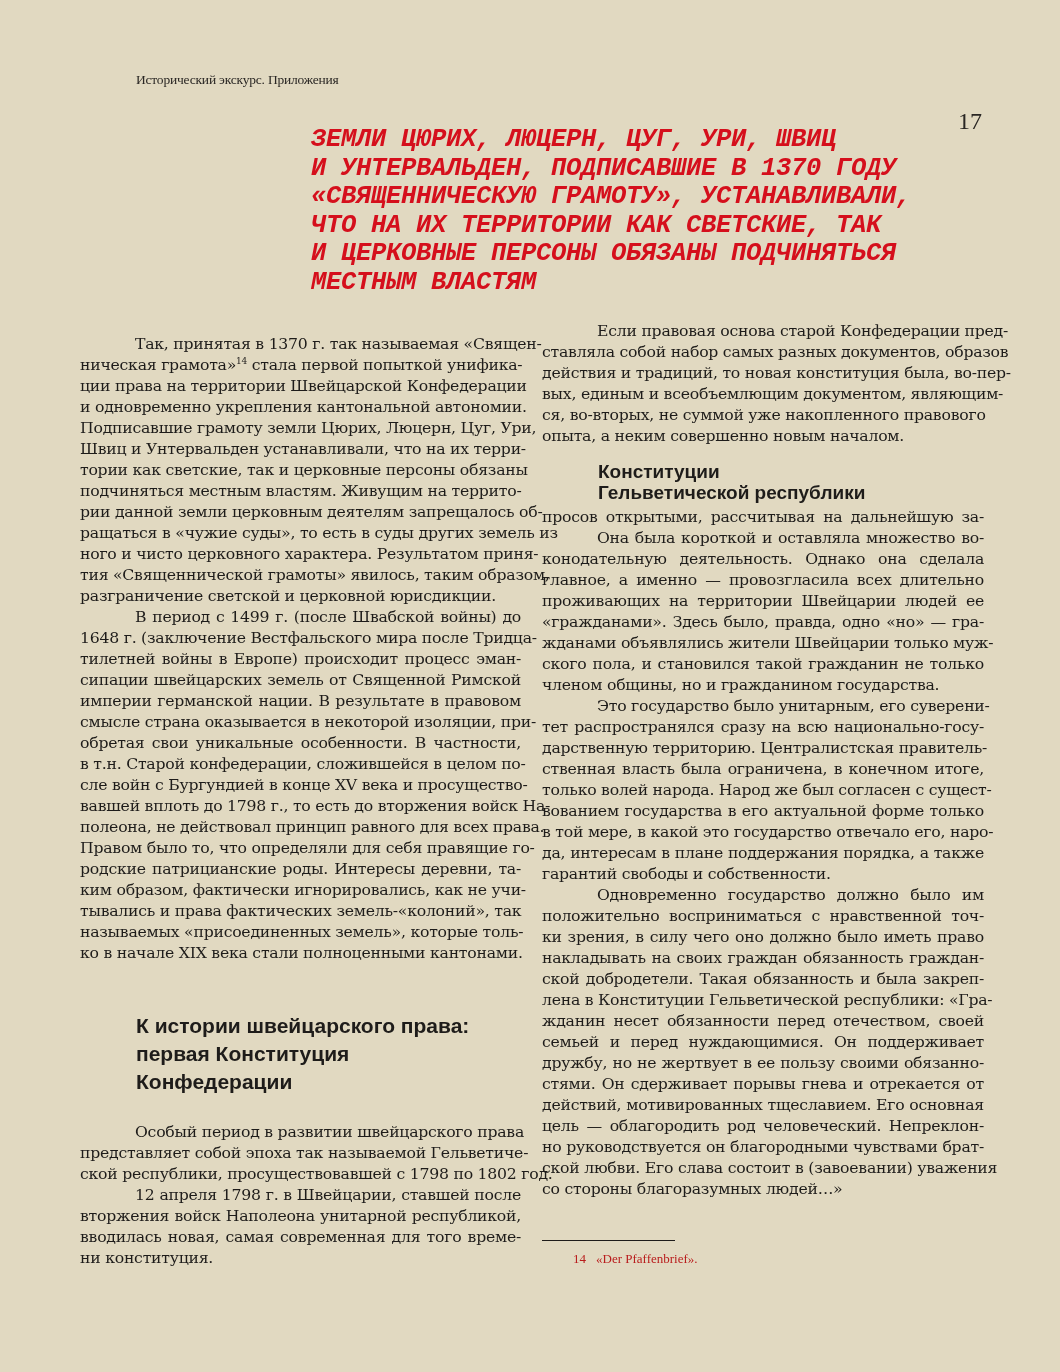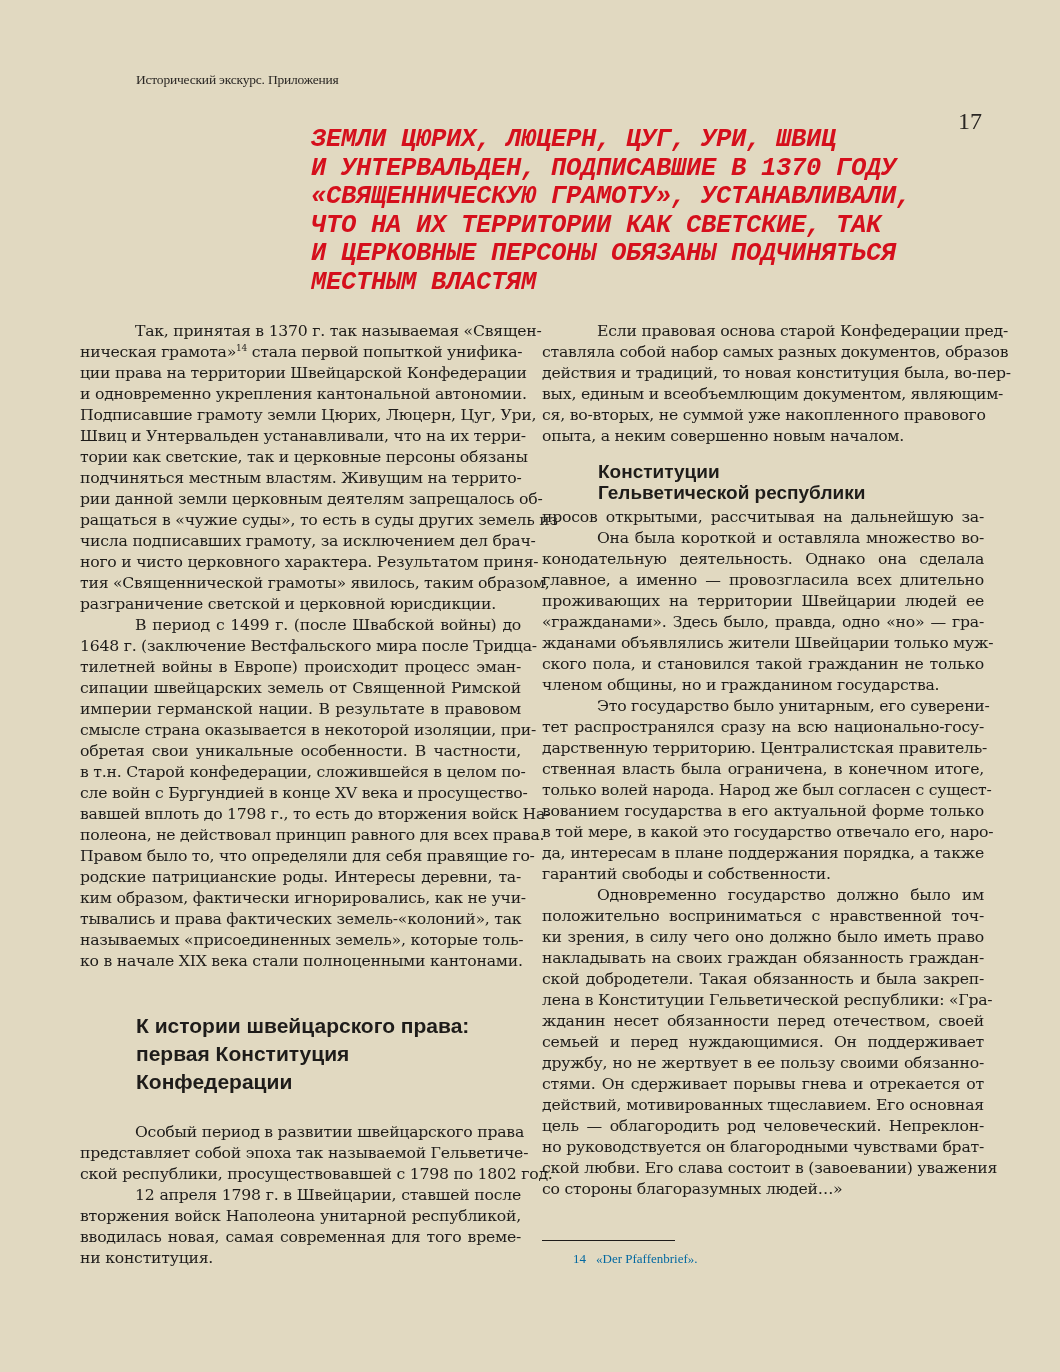--- a/index.html
+++ b/index.html
@@ -28,21 +28,21 @@
     font-style: italic; font-weight: bold;
     font-size: 25.5px; line-height: 28.5px;
     color: #d50f1c;
     text-transform: uppercase;
     letter-spacing: -0.3px;
   }
   .pull-quote span { display: block; white-space: nowrap; }
   .col {
     position: absolute; top: 320px;
   }
-  .col-left { left: 80px; width: 441px; }
+  .col-left { left: 80px; width: 441px; margin-top: 13px; }
   .col-right { left: 542px; width: 442px; }
   .line {
     display: block; white-space: nowrap;
     font-size: 15.7px; line-height: 21px; height: 21px;
     text-align: justify; text-align-last: justify;
     letter-spacing: -0.25px;
   }
   .line.last { text-align-last: left; }
   .line.indent { padding-left: 55px; }
   .para { display: block; }
@@ -63,21 +63,21 @@
   .h3 span { display: block; white-space: nowrap; }
   sup { font-size: 9px; line-height: 0; vertical-align: 6px; }
   .lower-left { position: absolute; left: 80px; top: 1121px; width: 441px; }
   .footnote-rule {
     position: absolute; left: 542px; top: 1240px;
     width: 133px; height: 1px; background: #1e1c1a;
   }
   .footnote {
     position: absolute; left: 573px; top: 1251px;
     font-family: "Liberation Serif", serif;
-    font-size: 13px; color: #0369a1;
+    font-size: 13px; color: #b91c1c;
   }
   .footnote .fn-num { margin-right: 10px; }
 </style>
 </head>
 <body>
 
 <div class="running-head">Исторический экскурс. Приложения</div>
 <div class="page-number">17</div>
 
 <div class="pull-quote" style="color: rgb(213, 15, 28); font-family: Liberation Mono, monospace;">
@@ -94,21 +94,20 @@
     <span class="line indent">Так, принятая в 1370 г. так называемая «Священ-</span>
     <span class="line"><span>ническая грамота»</span><sup>14</sup><span> стала первой попыткой унифика-</span></span>
     <span class="line">ции права на территории Швейцарской Конфедерации</span>
     <span class="line">и одновременно укрепления кантональной автономии.</span>
     <span class="line">Подписавшие грамоту земли Цюрих, Люцерн, Цуг, Ури,</span>
     <span class="line">Швиц и Унтервальден устанавливали, что на их терри-</span>
     <span class="line">тории как светские, так и церковные персоны обязаны</span>
     <span class="line">подчиняться местным властям. Живущим на террито-</span>
     <span class="line">рии данной земли церковным деятелям запрещалось об-</span>
     <span class="line">ращаться в «чужие суды», то есть в суды других земель из</span>
-    <span class="line">числа подписавших грамоту, за исключением дел брач-</span>
     <span class="line">ного и чисто церковного характера. Результатом приня-</span>
     <span class="line">тия «Священнической грамоты» явилось, таким образом,</span>
     <span class="line last">разграничение светской и церковной юрисдикции.</span>
   </div>
   <div class="para">
     <span class="line indent">В период с 1499 г. (после Швабской войны) до</span>
     <span class="line">1648 г. (заключение Вестфальского мира после Тридца-</span>
     <span class="line">тилетней войны в Европе) происходит процесс эман-</span>
     <span class="line">сипации швейцарских земель от Священной Римской</span>
     <span class="line">империи германской нации. В результате в правовом</span>

